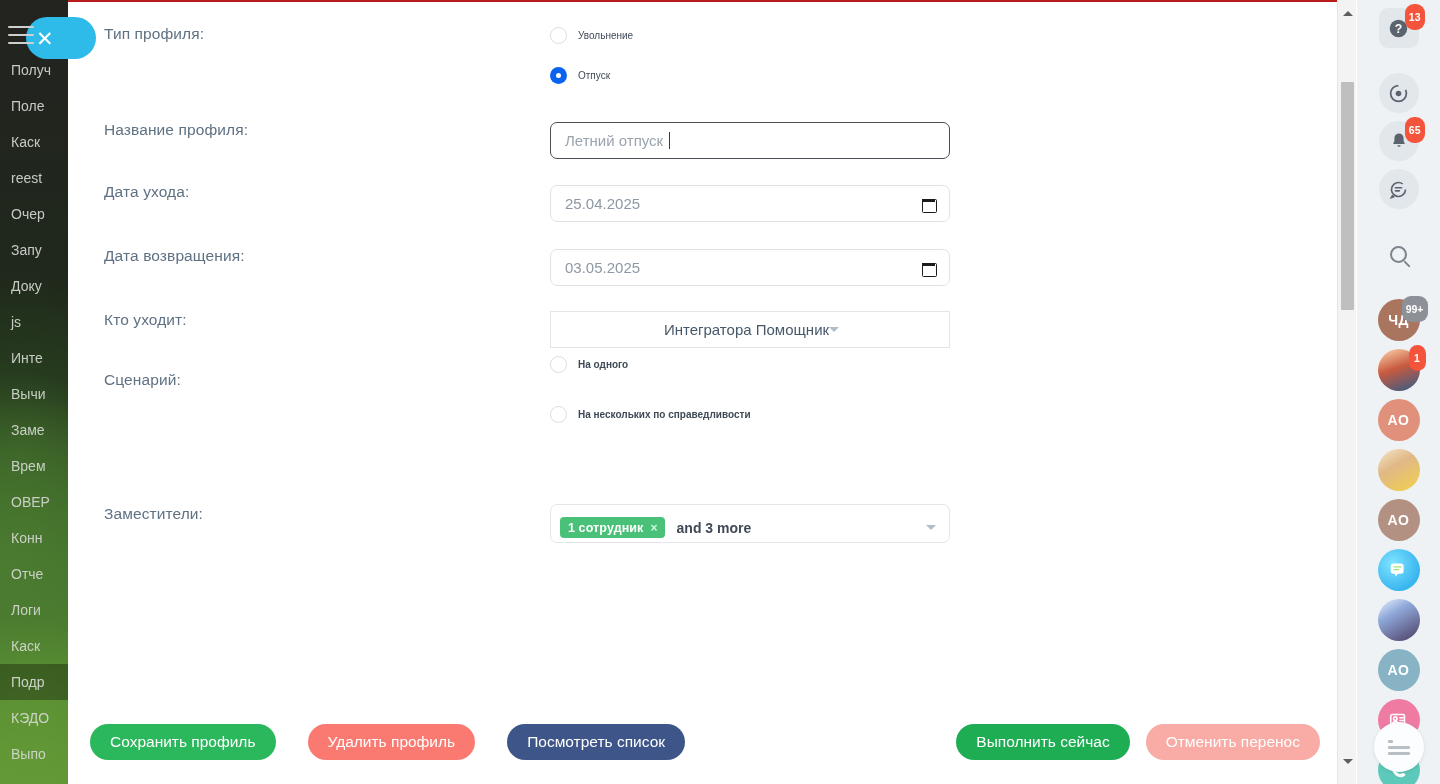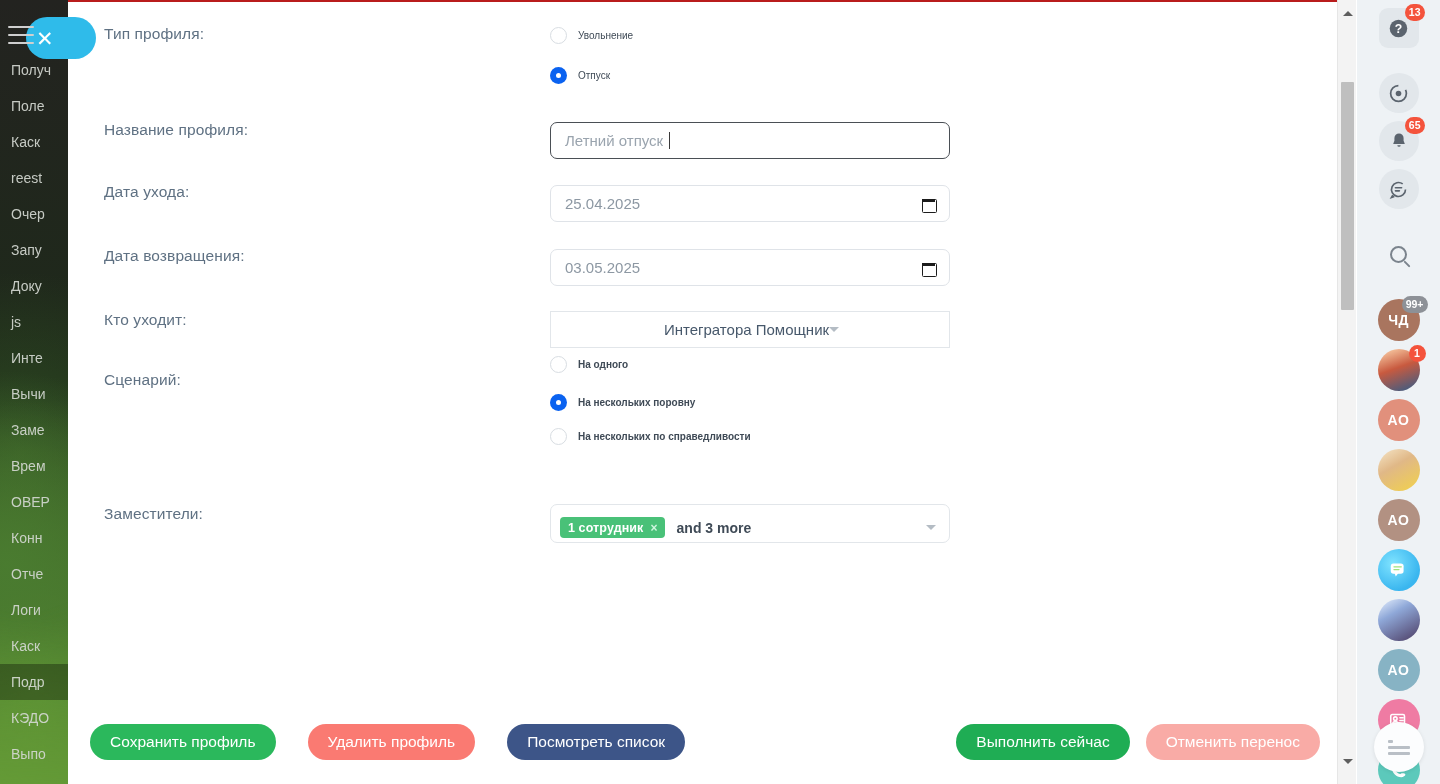--- a/index.html
+++ b/index.html
@@ -163,21 +163,21 @@
     width:40px;height:40px;border-radius:9px;background:#e2e7eb;
     display:flex;align-items:center;justify-content:center;
   }
   .circ {
     width:40px;height:40px;border-radius:50%;background:#e2e7eb;
     display:flex;align-items:center;justify-content:center;
   }
   .plain { width:40px;height:40px;display:flex;align-items:center;justify-content:center; }
   .sep { width:43px;height:1px;background:#dde3e8;margin:7px 0 10px; }
   .badge {
-    position:absolute; top:-4px; right:-6px; min-width:17px; height:17px;
+    position:absolute; top:-4px; right:-6px; min-width:17px; height:26px;
     background:#f4533c; color:#fff; border-radius:9px; font-size:10.5px;
     font-weight:700; display:flex; align-items:center; justify-content:center;
     padding: 0 4px; line-height:1;
   }
   .badge.gray { background:#8d9197; right:-8px; top:-3px; }
   .av {
     width:42px;height:42px;border-radius:50%;display:flex;align-items:center;
     justify-content:center;color:#fff;font-size:14px;font-weight:700;letter-spacing:.4px;
   }
   .av-brown { background:#a9755f; }
@@ -339,25 +339,21 @@
       </div>
 
       <div class="row" style="top:369px;">
         <div class="lbl">Сценарий:</div>
       </div>
       <div class="field" style="top:349px;font-weight:bold;">
         <div class="radio-line">
           <span class="radio"></span>
           <span class="radio-label">На одного</span>
         </div>
-        <div class="radio-line" style="margin-top:12px;">
-          <span class="radio on"></span>
-          <span class="radio-label">На нескольких поровну</span>
-        </div>
-        <div class="radio-line" style="margin-top:8px;">
+        <div class="radio-line" style="margin-top:24px;">
           <span class="radio"></span>
           <span class="radio-label">На нескольких по справедливости</span>
         </div>
       </div>
 
       <div class="row" style="top:503px;">
         <div class="lbl">Заместители:</div>
       </div>
       <div class="field" style="top:502px;">
         <div class="multibox">

